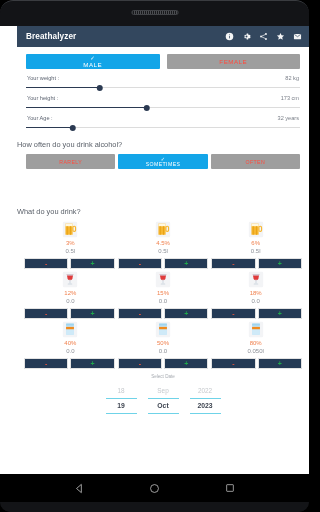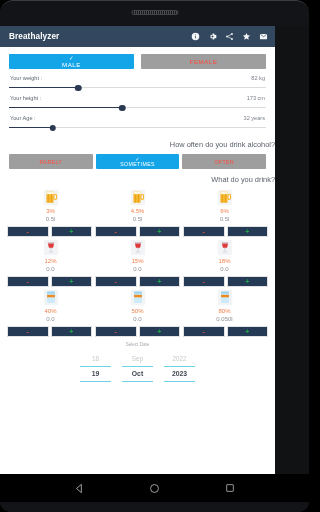--- a/index.html
+++ b/index.html
@@ -28,25 +28,26 @@
     position: absolute; left: 50%; top: 9px;
     transform: translateX(-50%);
     width: 47px; height: 5px;
     border: 1px solid #4a4c50;
     border-radius: 2px;
     background: repeating-linear-gradient(90deg,#56585c 0 1px,#1a1b1e 1px 2px);
     opacity: .85;
   }
   
   #screen {
-    width: 275px;
+    width: 309px;
     height: 448px;
     background: #ffffff;
     position: relative;
     overflow: hidden;
+    padding-left: 17px;
   }
   
   #appbar {
     height: 21px;
     background: #33475e;
     display: flex; align-items: center;
     padding: 0 7px 0 9px;
   }
   #app-title {
     color: #ffffff;
@@ -106,24 +107,24 @@
     position:absolute; top:4px; left:0;
     height:1.3px; background:#2b3a52;
   }
   .track .thumb {
     position:absolute; top:1.5px;
     width:6.5px; height:6.5px; border-radius:50%;
     background:#2b3a52; transform: translateX(-50%);
   }
   
   .question {
-    text-align:right; font-size:7.4px; color:#5a6069;
+    text-align:left; font-size:7.4px; color:#5a6069;
     padding: 5px 0 5px 0;
   }
-  .question.tight { padding: 6px 0 5px 0; }
+  .question.tight { padding: 6px 0 5px 0; margin-top: 32px; }
   
   #freq-row { display:flex; gap:3px; padding: 0 9px; }
   .freq-btn {
     flex:1; height:15px;
     display:flex; flex-direction:column;
     align-items:center; justify-content:center;
     font-size:5.2px; letter-spacing:.4px;
     border-radius:1px;
   }
   .freq-btn.sel { background:#13A5E8; color:#fff; }

